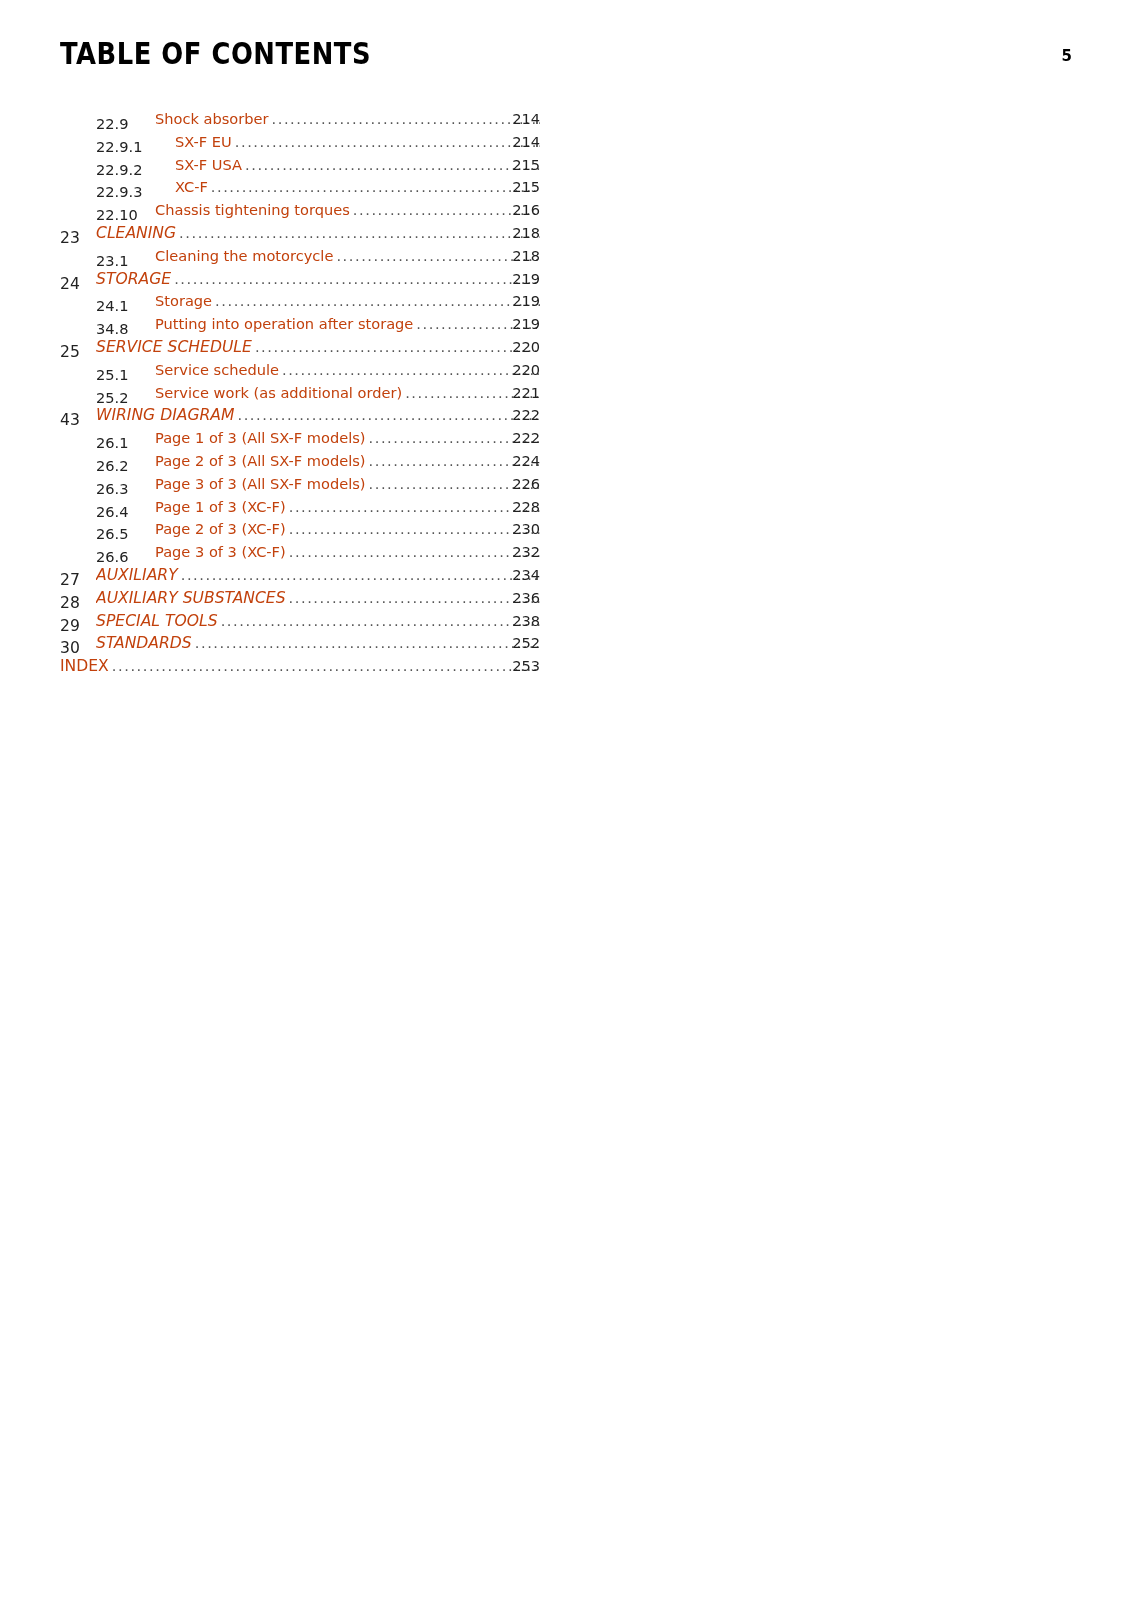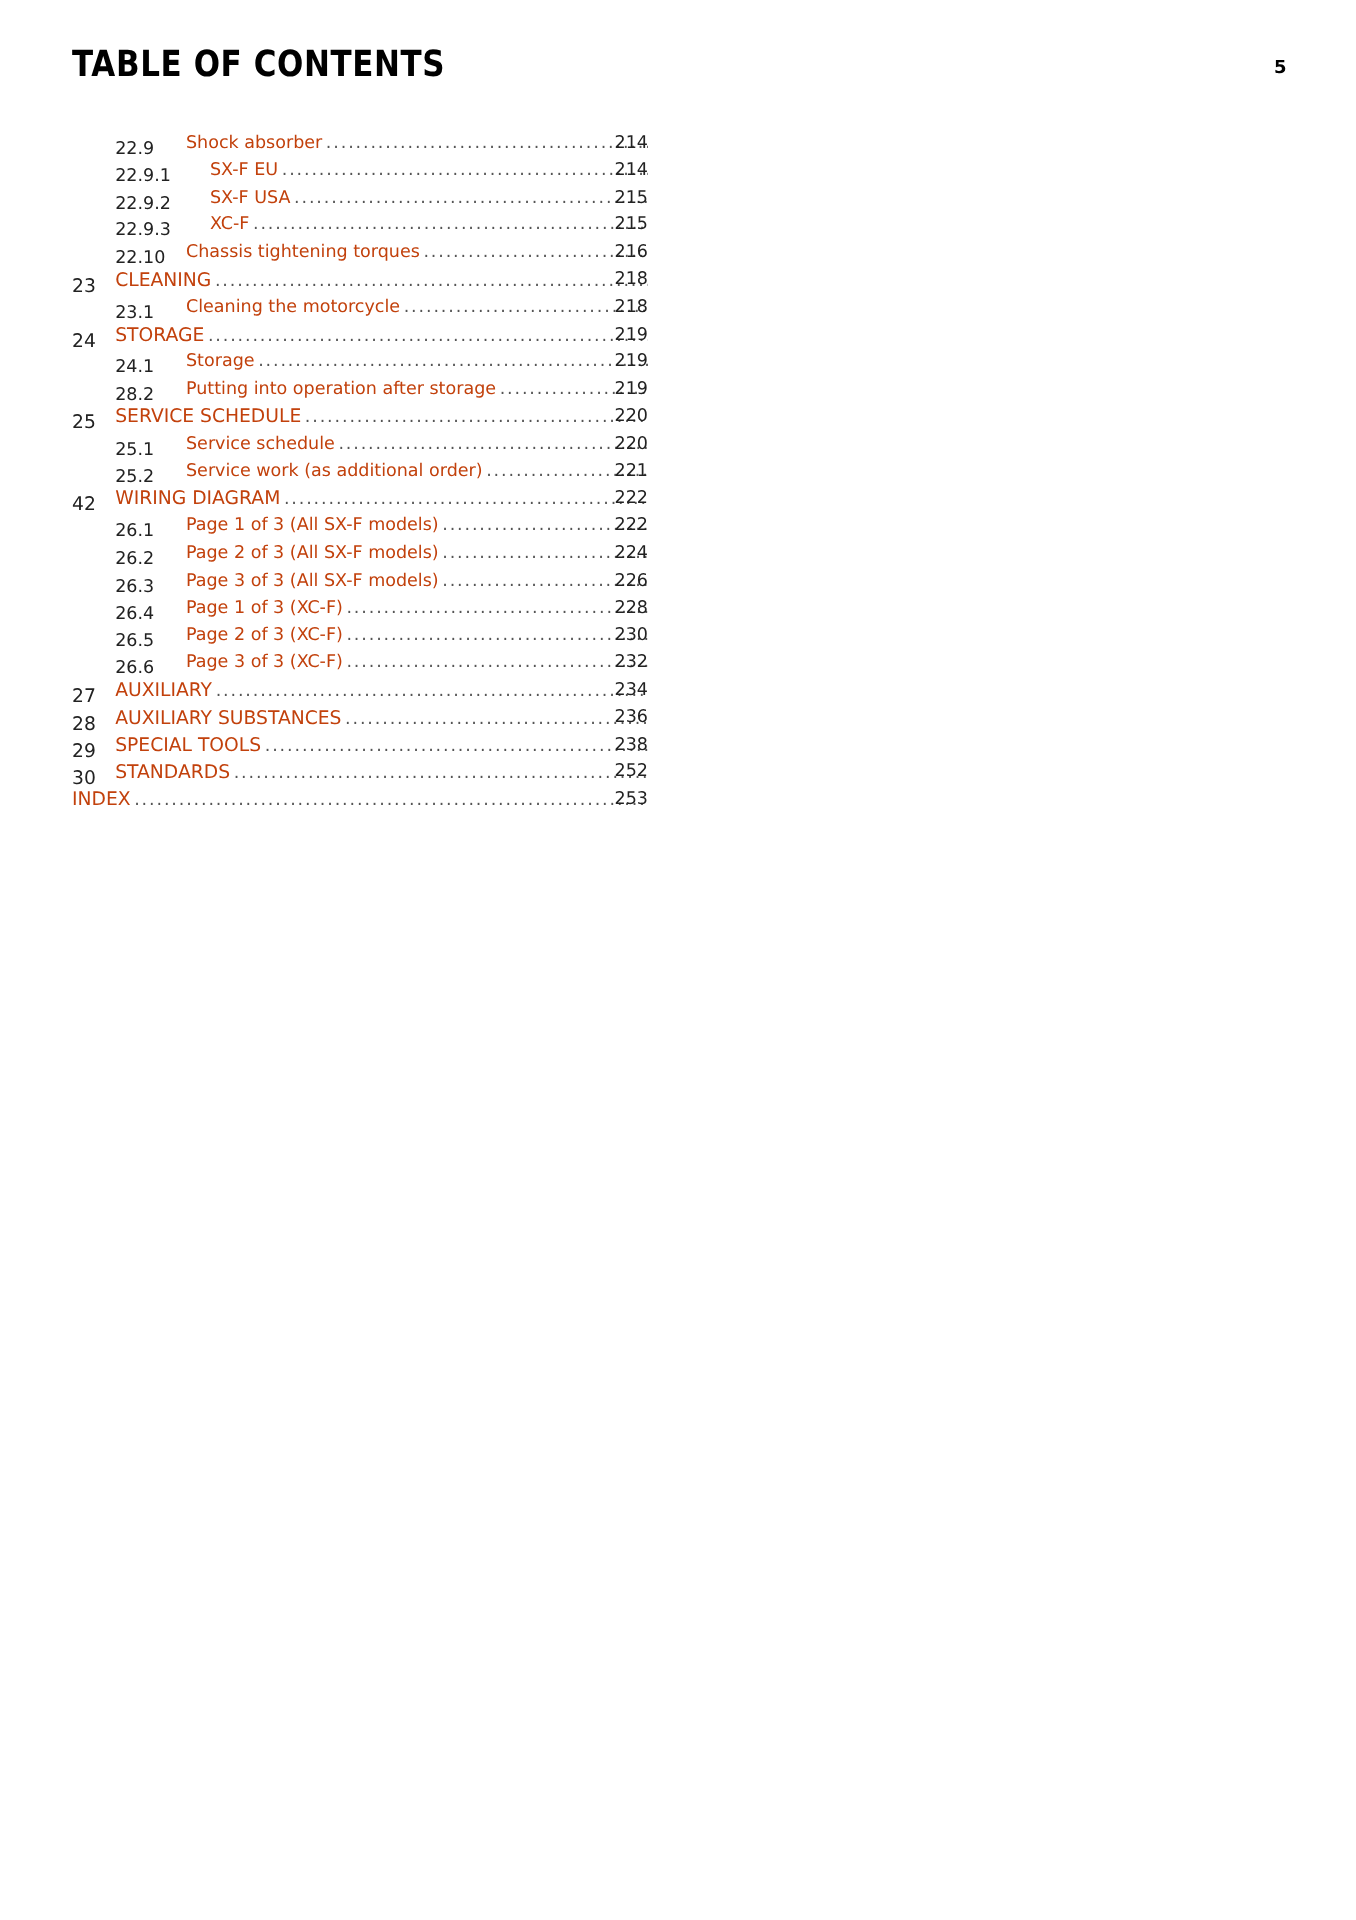--- a/index.html
+++ b/index.html
@@ -107,21 +107,21 @@
     width: 45px;
     text-align: right;
     font-size: 14.6px;
     line-height: 22.8px;
     color: #222222;
   }
 
   
   .level-1 > .toc-num   { left: 60px; font-size: 15.6px; }
   .level-1 > .toc-label-wrap { left: 96px; }
-  .level-1 > .toc-label-wrap .toc-label { font-size: 15.6px; }
+  .level-1 > .toc-label-wrap .toc-label { font-size: 15.6px; font-style: italic; }
 
   
   .level-0 > .toc-label-wrap { left: 60px; }
   .level-0 > .toc-label-wrap .toc-label { font-size: 15.6px; }
 
   
   .level-2 > .toc-num   { left: 96px; }
   .level-2 > .toc-label-wrap { left: 155px; }
 
   
@@ -203,21 +203,21 @@
     </div>
     <div class="toc-entry level-2">
       <span class="toc-num">24.1</span>
       <span class="toc-label-wrap">
         <span class="toc-label">Storage</span>
         <span class="toc-leader"></span>
       </span>
       <span class="toc-page">219</span>
     </div>
     <div class="toc-entry level-2">
-      <span class="toc-num">28.2</span>
+      <span class="toc-num">34.8</span>
       <span class="toc-label-wrap">
         <span class="toc-label">Putting into operation after storage</span>
         <span class="toc-leader"></span>
       </span>
       <span class="toc-page">219</span>
     </div>
     <div class="toc-entry level-1">
       <span class="toc-num">25</span>
       <span class="toc-label-wrap">
         <span class="toc-label">SERVICE SCHEDULE</span>
@@ -235,21 +235,21 @@
     </div>
     <div class="toc-entry level-2">
       <span class="toc-num">25.2</span>
       <span class="toc-label-wrap">
         <span class="toc-label">Service work (as additional order)</span>
         <span class="toc-leader"></span>
       </span>
       <span class="toc-page">221</span>
     </div>
     <div class="toc-entry level-1">
-      <span class="toc-num">42</span>
+      <span class="toc-num">43</span>
       <span class="toc-label-wrap">
         <span class="toc-label">WIRING DIAGRAM</span>
         <span class="toc-leader"></span>
       </span>
       <span class="toc-page">222</span>
     </div>
     <div class="toc-entry level-2">
       <span class="toc-num">26.1</span>
       <span class="toc-label-wrap">
         <span class="toc-label">Page 1 of 3 (All SX-F models)</span>

